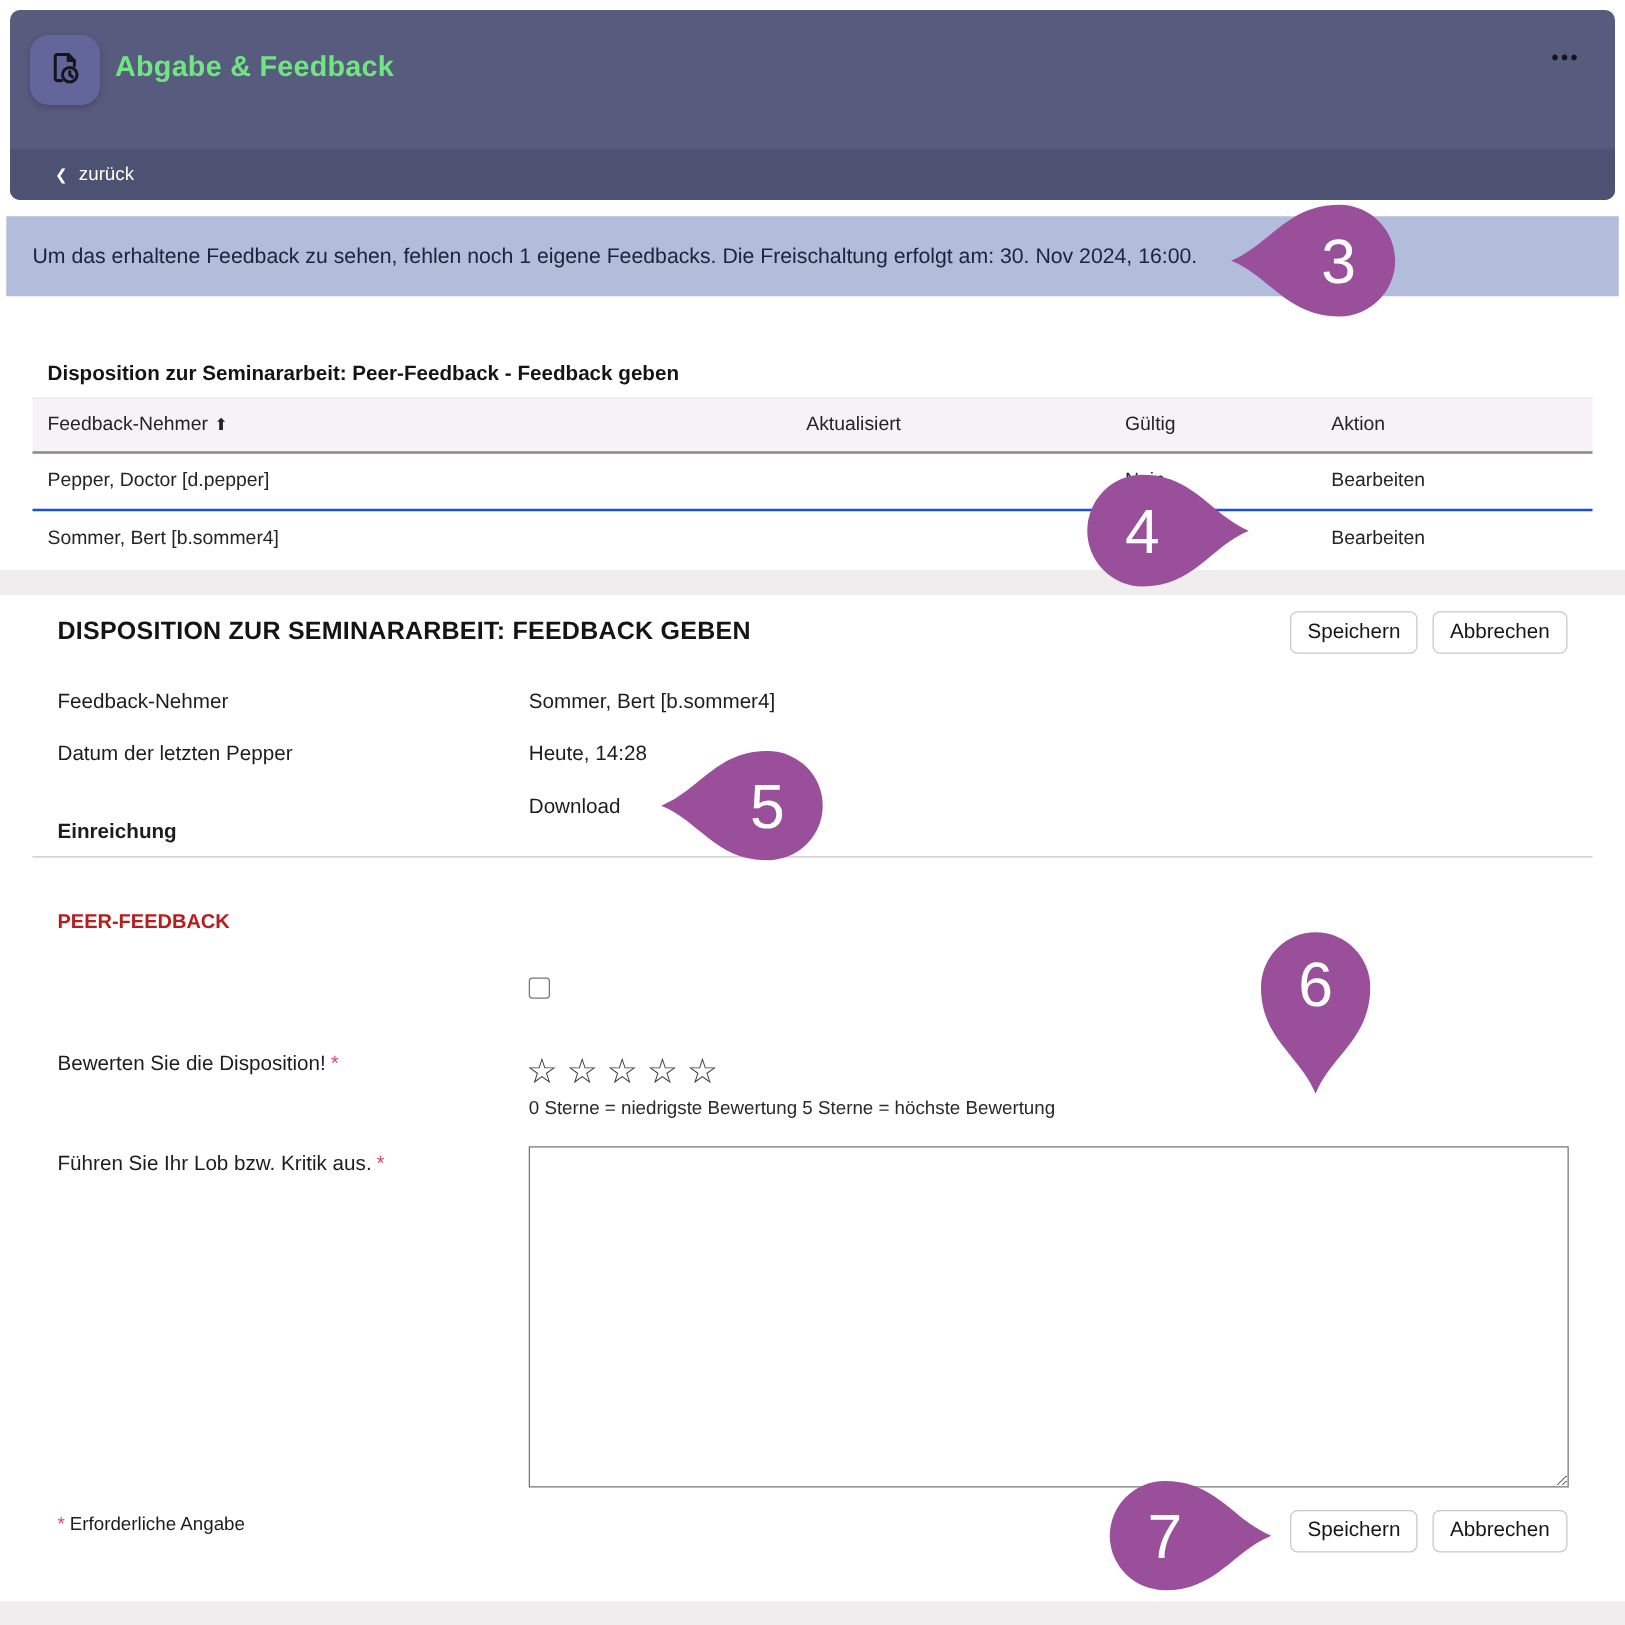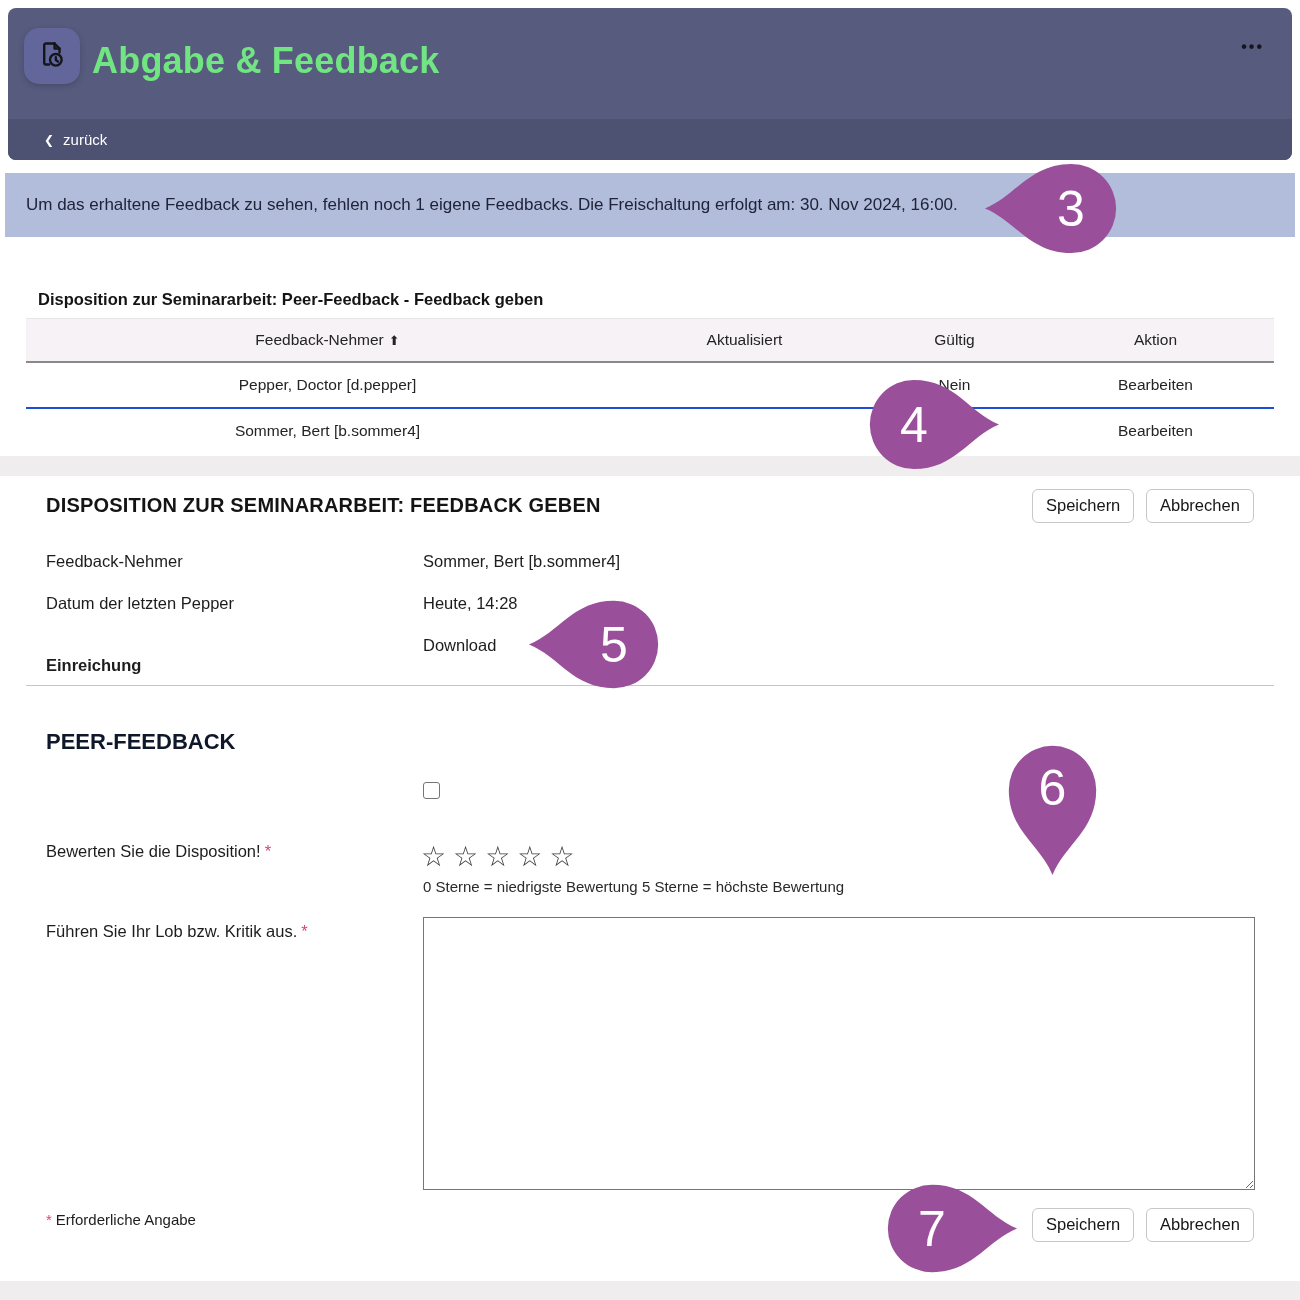--- a/index.html
+++ b/index.html
@@ -3,38 +3,38 @@
 <meta charset="utf-8">
 <style>
   html,body{margin:0;padding:0;background:#ffffff;}
   body{font-family:"Liberation Sans", sans-serif; color:#1c1c1c;}
   .canvas{position:relative;width:1300px;height:1300px;background:#ffffff;overflow:hidden;}
 
   
   .app-header{position:absolute;left:8px;top:8px;right:8px;height:152px;background:#575b7e;border-radius:8px;}
   .icon-badge{position:absolute;left:16px;top:20px;width:56px;height:56px;background:#62669b;border-radius:15px;
               display:flex;align-items:center;justify-content:center;box-shadow:0 2px 6px rgba(0,0,0,0.18);}
-  .app-title{position:absolute;left:84px;top:32px;font-size:36px;font-weight:700;color:#72e583;letter-spacing:0.2px;}
+  .app-title{position:absolute;left:84px;top:32px;font-size:23px;font-weight:700;color:#72e583;letter-spacing:0.2px;}
   .menu-dots{position:absolute;right:28px;top:30px;font-size:16px;font-weight:700;color:#15161c;letter-spacing:2px;cursor:pointer;}
   .back-bar{position:absolute;left:0;right:0;bottom:0;height:41px;background:#4d5172;border-radius:0 0 8px 8px;
             display:flex;align-items:center;padding-left:36px;color:#ffffff;font-size:15px;cursor:pointer;}
   .back-chevron{font-size:12px;margin-right:9px;position:relative;top:0px;}
 
   
   .banner{position:absolute;left:5px;right:5px;top:173px;height:64px;background:#b1bddb;
           display:flex;align-items:center;padding:0 21px;font-size:17px;color:#20243a;box-sizing:border-box;}
 
   
   .table-title{position:absolute;left:38px;top:290px;font-size:16.5px;font-weight:700;color:#141414;}
-  .data-table{position:absolute;left:26px;top:318px;width:1248px;font-size:15.5px;color:#242424;text-align:center;}
+  .data-table{position:absolute;left:26px;top:318px;width:1248px;font-size:15.5px;color:#242424;}
   .thead{display:flex;align-items:center;height:42px;background:#f6f2f6;border-top:1px solid #e9e5e8;border-bottom:2px solid #8b888b;}
   .trow{display:flex;align-items:center;height:44px;}
   .trow.sep{border-bottom:2px solid #1d4ed8;}
   .c1{width:591px;padding-left:12px;box-sizing:border-box;}
-  .c2{width:255px;}
+  .c2{width:255px;margin-left:28px;}
   .c3{width:165px;}
   .c4{flex:1;}
   .sort-icon{font-size:13px;margin-left:5px;}
   .cell-link{cursor:pointer;}
 
   .strip{position:absolute;left:0;right:0;height:20px;background:#f0edef;}
   .strip.s1{top:456px;}
   .strip.s2{top:1281px;height:19px;}
 
   
@@ -43,21 +43,21 @@
        font-family:"Liberation Sans", sans-serif;font-size:16.5px;padding:6px 13px;cursor:pointer;line-height:1.2;}
   .btn.save-top{left:1032px;top:489px;}
   .btn.cancel-top{left:1146px;top:489px;}
   .btn.save-bottom{left:1032px;top:1208px;}
   .btn.cancel-bottom{left:1146px;top:1208px;}
 
   .dlabel{position:absolute;left:46px;font-size:16.5px;color:#1d1d1d;}
   .dvalue{position:absolute;left:423px;font-size:16.5px;color:#1d1d1d;}
   .divider{position:absolute;left:26px;right:26px;top:685px;height:1px;background:#c9c4c8;}
 
-  .pf-title{position:absolute;left:46px;top:729px;font-size:22px;font-weight:700;color:#0f172a;}
+  .pf-title{position:absolute;left:46px;top:729px;font-size:16px;font-weight:700;color:#b91c1c;}
   .q-label{position:absolute;left:46px;font-size:16.5px;color:#1d1d1d;line-height:27px;}
   .req-star{color:#d9476f;margin-left:4px;}
   .checkbox{position:absolute;left:423px;top:782px;width:17px;height:17px;border:1px solid #757575;border-radius:3px;background:#fff;
             -webkit-appearance:none;appearance:none;margin:0;cursor:pointer;}
   .stars{position:absolute;left:421px;top:840px;font-size:28px;letter-spacing:7px;color:#3c3c3c;cursor:pointer;}
   .star-helper{position:absolute;left:423px;top:878px;font-size:15px;color:#2a2a2a;}
   .feedback-textarea{position:absolute;left:423px;top:917px;width:832px;height:273px;border:1px solid #767676;background:#fff;
             box-sizing:border-box;font-family:"Liberation Sans", sans-serif;font-size:15px;padding:6px;resize:both;}
   .required-note{position:absolute;left:46px;top:1211px;font-size:15px;color:#1d1d1d;}
   .required-note .req-star{margin-left:0;margin-right:4px;}

